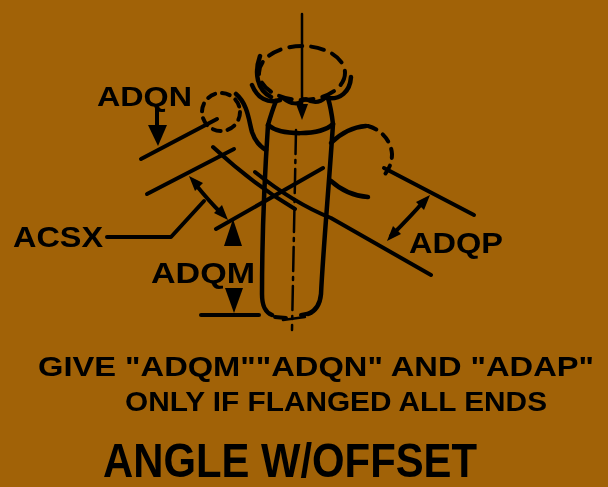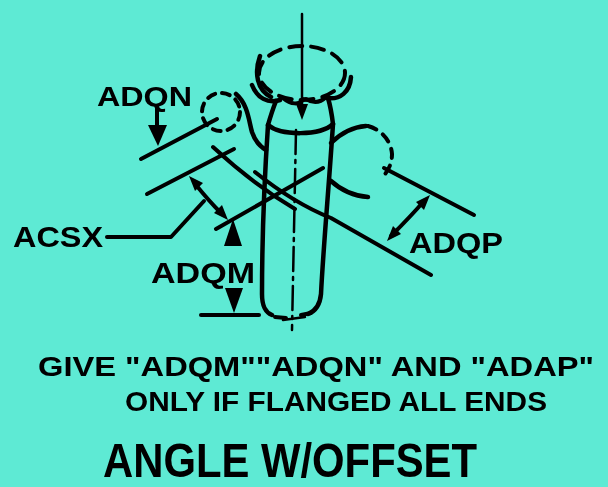--- a/index.html
+++ b/index.html
@@ -1,19 +1,19 @@
 <!DOCTYPE html>
 <html><head>
 <meta charset="utf-8">
 <style>
   html, body { margin: 0; padding: 0; background: #ffffff; }
   .stage {
     position: relative;
     width: 608px; height: 487px;
-    background: #5eead4;
+    background: #a16207;
     overflow: hidden;
     font-family: "Liberation Sans", sans-serif;
   }
   svg { display: block; }
   text {
     font-family: "Liberation Sans", sans-serif;
     font-weight: bold;
     fill: #000000;
   }
   .lbl   { font-size: 28px; }

